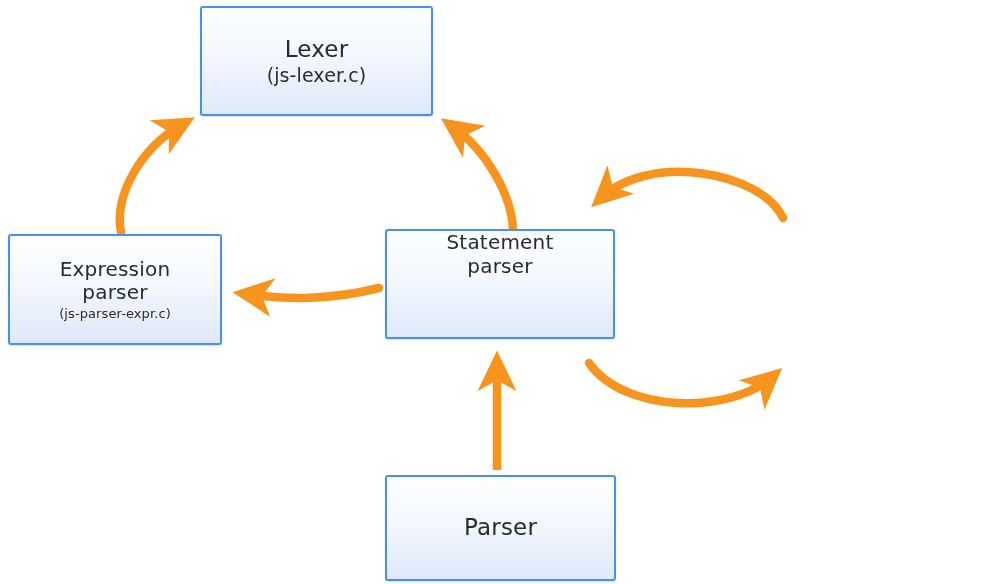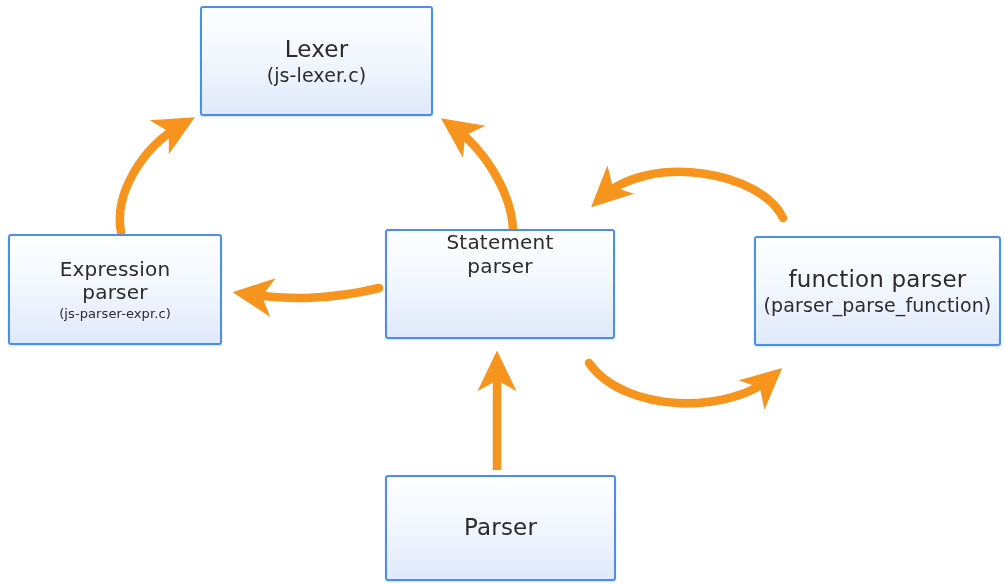--- a/index.html
+++ b/index.html
@@ -103,22 +103,18 @@
     <div class="title">Expression
 parser</div>
     <div class="sub">(js-parser-expr.c)</div>
   </div>
 
   <div class="node small" id="node-statement">
     <div class="title">Statement
 parser</div>
   </div>
 
-  <div class="node" id="node-function">
-    <div class="title">function parser</div>
-    <div class="sub">(parser_parse_function)</div>
-  </div>
 
   <div class="node" id="node-parser">
     <div class="title">Parser</div>
   </div>
 
 </div>
 
 </body></html>

